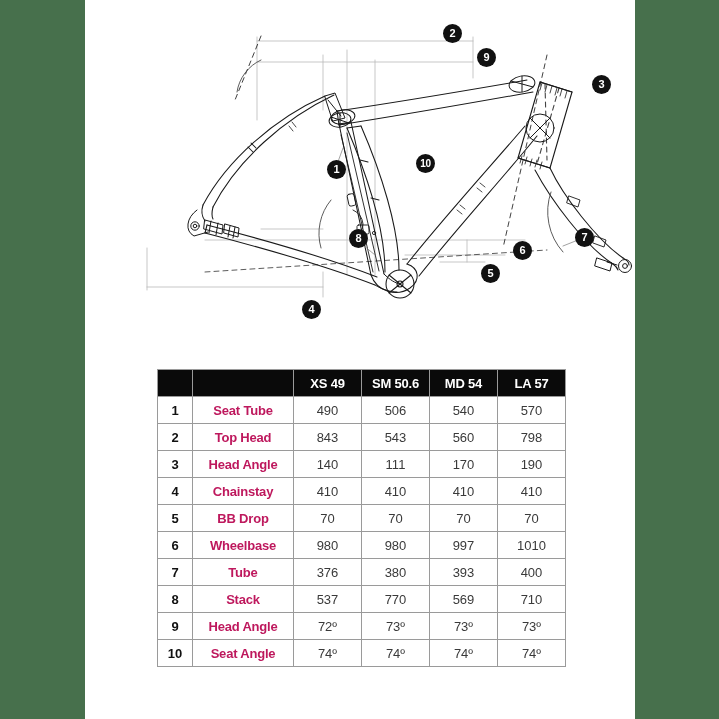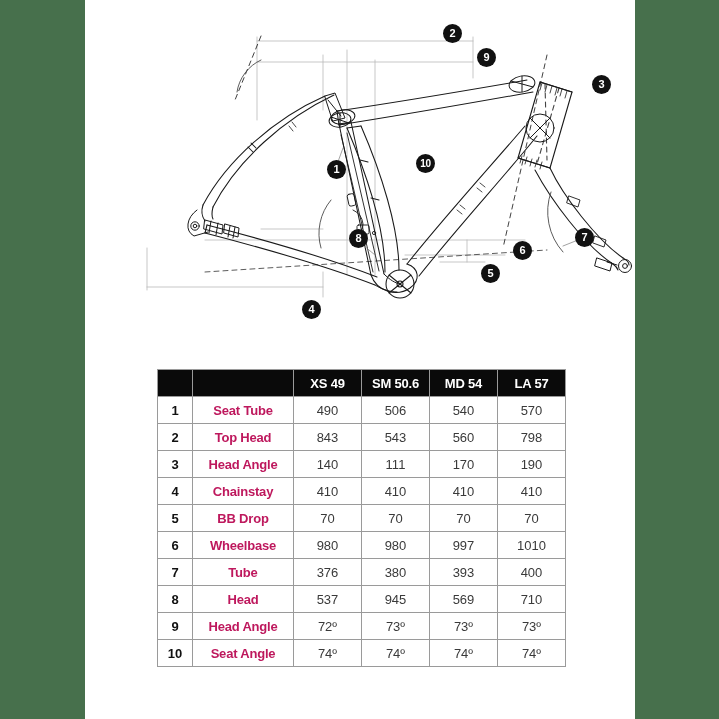--- a/index.html
+++ b/index.html
@@ -410,23 +410,23 @@
           <tr>
             <td class="num-cell">7</td>
             <td class="label-cell">Tube</td>
             <td class="val-cell">376</td>
             <td class="val-cell">380</td>
             <td class="val-cell">393</td>
             <td class="val-cell">400</td>
           </tr>
           <tr>
             <td class="num-cell">8</td>
-            <td class="label-cell">Head</td>
+            <td class="label-cell">Stack</td>
             <td class="val-cell">537</td>
-            <td class="val-cell">945</td>
+            <td class="val-cell">770</td>
             <td class="val-cell">569</td>
             <td class="val-cell">710</td>
           </tr>
           <tr>
             <td class="num-cell">9</td>
             <td class="label-cell">Head Angle</td>
             <td class="val-cell">72º</td>
             <td class="val-cell">73º</td>
             <td class="val-cell">73º</td>
             <td class="val-cell">73º</td>

